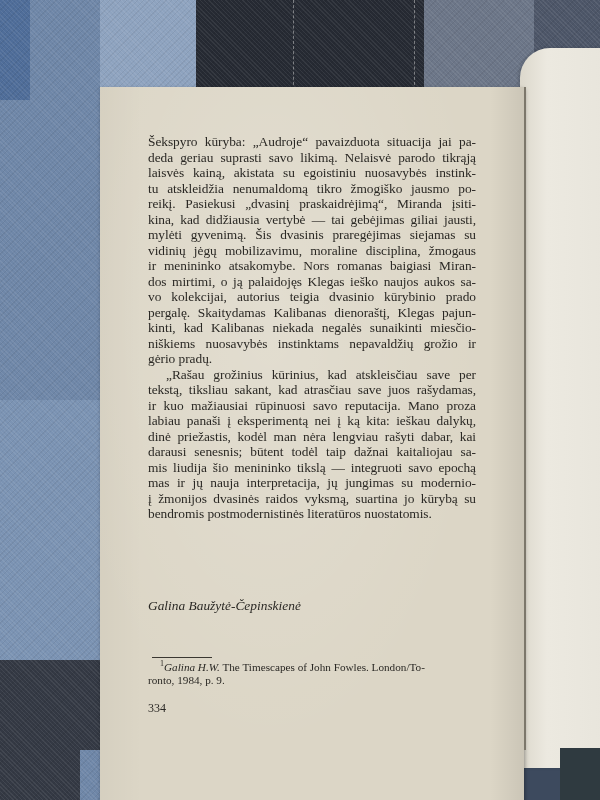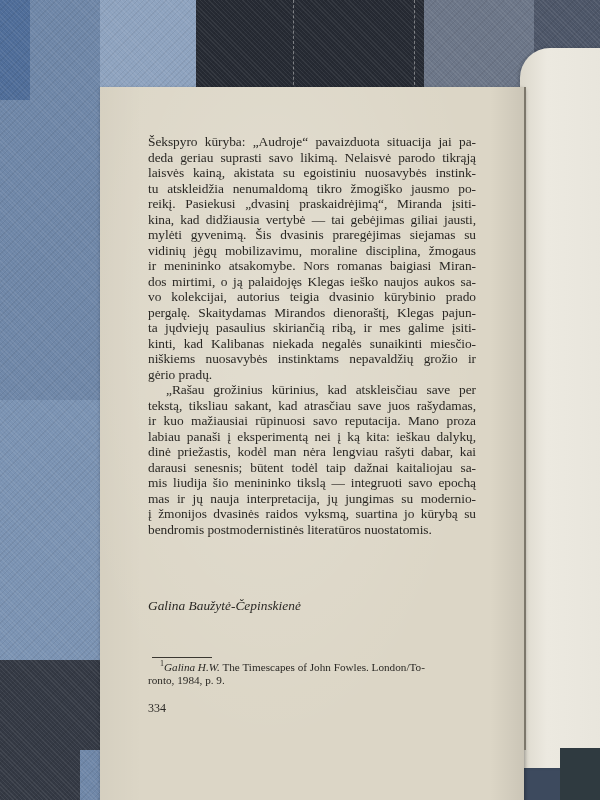--- a/index.html
+++ b/index.html
@@ -179,22 +179,21 @@
       <span class="line">deda geriau suprasti savo likimą. Nelaisvė parodo tikrąją</span>
       <span class="line">laisvės kainą, akistata su egoistiniu nuosavybės instink-</span>
       <span class="line">tu atskleidžia nenumaldomą tikro žmogiško jausmo po-</span>
       <span class="line">reikį. Pasiekusi „dvasinį praskaidrėjimą“, Miranda įsiti-</span>
       <span class="line">kina, kad didžiausia vertybė — tai gebėjimas giliai jausti,</span>
       <span class="line">mylėti gyvenimą. Šis dvasinis praregėjimas siejamas su</span>
       <span class="line">vidinių jėgų mobilizavimu, moraline disciplina, žmogaus</span>
       <span class="line">ir menininko atsakomybe. Nors romanas baigiasi Miran-</span>
       <span class="line">dos mirtimi, o ją palaidojęs Klegas ieško naujos aukos sa-</span>
       <span class="line">vo kolekcijai, autorius teigia dvasinio kūrybinio prado</span>
-      <span class="line">pergalę. Skaitydamas Mirandos dienoraštį, Klegas pajun-</span>
-      <span class="line">ta jųdviejų pasaulius skiriančią ribą, ir mes galime įsiti-</span>
+      <span class="line">pergalę. Skaitydamas Kalibanas dienoraštį, Klegas pajun-</span>
       <span class="line">kinti, kad Kalibanas niekada negalės sunaikinti miesčio-</span>
       <span class="line">niškiems nuosavybės instinktams nepavaldžių grožio ir</span>
       <span class="line last">gėrio pradų.</span>
     </p>
     <p>
       <span class="line indent">„Rašau grožinius kūrinius, kad atskleisčiau save per</span>
       <span class="line">tekstą, tiksliau sakant, kad atrasčiau save juos rašydamas,</span>
       <span class="line">ir kuo mažiausiai rūpinuosi savo reputacija. Mano proza</span>
       <span class="line">labiau panaši į eksperimentą nei į ką kita: ieškau dalykų,</span>
       <span class="line">dinė priežastis, kodėl man nėra lengviau rašyti dabar, kai</span>

